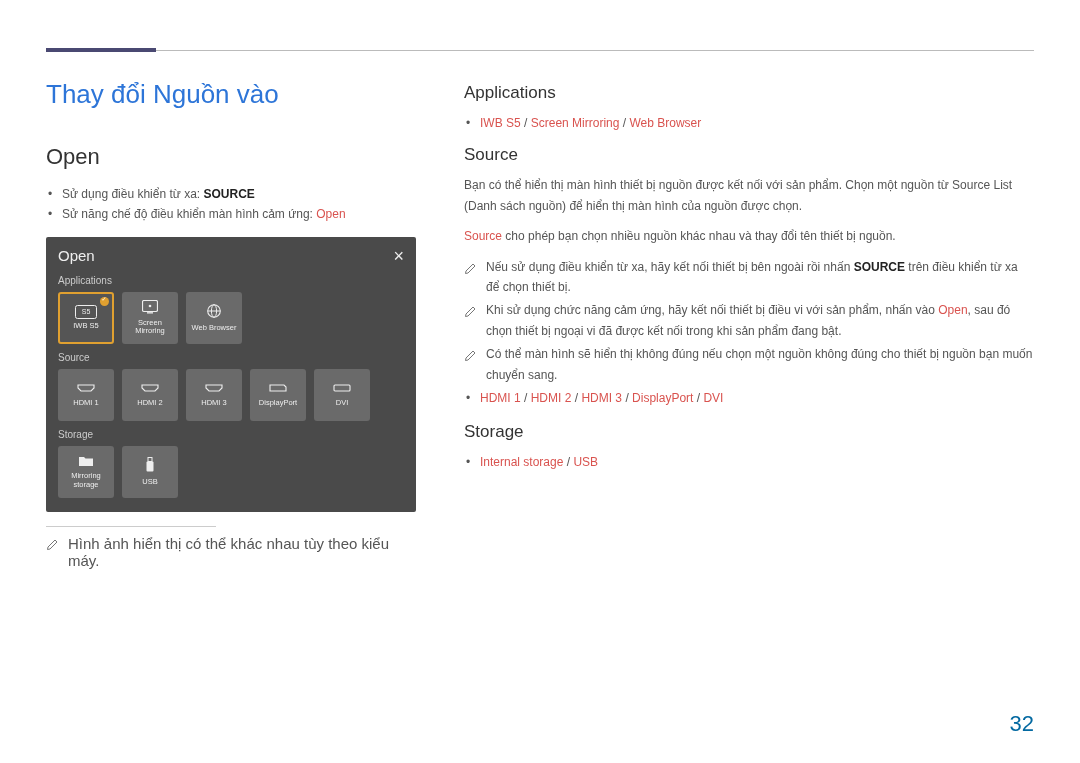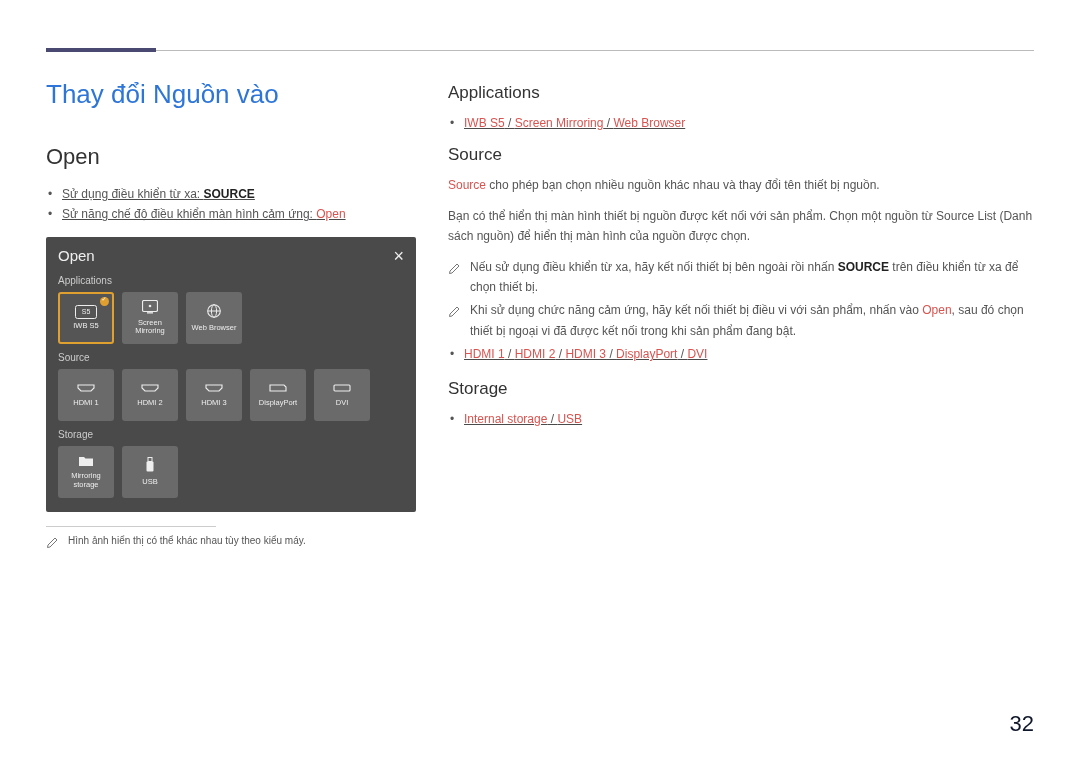--- a/index.html
+++ b/index.html
@@ -11,51 +11,51 @@
     height: 763px;
     padding: 50px 46px 30px 46px;
     position: relative;
   }
   .hr-wrap { position: relative; margin-bottom: 28px; }
   .hr-line { border-top: 1px solid #bbb; width: 100%; }
   .hr-bold {
     position: absolute; left: 0; top: -2px;
     width: 110px; height: 4px; background: #4a4972;
   }
-  .cols { display: flex; gap: 32px; }
+  .cols { display: flex; gap: 48px; }
   .col-left { width: 370px; flex: 0 0 370px; }
   .col-right { flex: 1; }
   .chapter-title {
     color: #2d75d8; font-size: 26px; font-weight: 400; margin-bottom: 34px;
   }
   .h2 { color: #333; font-size: 22px; font-weight: 400; margin-bottom: 14px; }
   .h3 { color: #333; font-size: 17px; font-weight: 500; margin-bottom: 10px; margin-top: 4px; }
-  ul.bullets { list-style: none; margin-bottom: 12px; text-decoration: underline; }
+  ul.bullets { list-style: none; margin-bottom: 12px; }
   ul.bullets > li {
     position: relative; padding-left: 16px; font-size: 12px; line-height: 1.7; color: #555;
   }
   ul.bullets > li::before {
     content: "•"; position: absolute; left: 2px; top: 0; color: #555;
   }
   .red { color: #d9534f; font-weight: 500; }
   .sep { color: #555; }
   .strong { color: #222; font-weight: 600; }
   .body-p { font-size: 12px; line-height: 1.7; color: #555; margin-bottom: 10px; }
   .note-list { list-style: none; }
   .note-list > li {
     position: relative; padding-left: 22px; font-size: 12px; line-height: 1.7; color: #555; margin-bottom: 3px;
   }
   .note-list > li .note-icon {
     position: absolute; left: 0; top: 3px; width: 14px; height: 12px;
   }
   .footnote-rule { border-top: 1px solid #ccc; width: 170px; margin: 14px 0 8px 0; }
-  .footnote { font-size: 10px; color: #555; padding-left: 22px; position: relative; }
+  .footnote { font-size: 15px; color: #555; padding-left: 22px; position: relative; }
   .footnote .note-icon { position: absolute; left: 0; top: 1px; width: 14px; height: 12px; }
   .page-num {
-    position: absolute; right: 46px; bottom: 26px; font-size: 22px; color: #0f172a;
+    position: absolute; right: 46px; bottom: 26px; font-size: 22px; color: #0369a1;
   }
 
   
   .device {
     background: #4a4a4a; color: #ddd; padding: 10px 12px 14px 12px;
     width: 100%; border-radius: 2px; margin-top: 6px;
   }
   .device-header {
     display: flex; justify-content: space-between; align-items: center; margin-bottom: 10px;
   }
@@ -210,38 +210,44 @@
   <div class="col-right">
 
     <h3 class="h3">Applications</h3>
     <ul class="bullets">
       <li>
         <span class="red">IWB S5</span><span class="sep"> / </span><span class="red">Screen Mirroring</span><span class="sep"> / </span><span class="red">Web Browser</span>
       </li>
     </ul>
 
     <h3 class="h3">Source</h3>
+    <p class="body-p">Bạn có thể hiển thị màn hình thiết bị nguồn được kết nối với sản phẩm. Chọn một nguồn từ Source List (Danh sách nguồn) để hiển thị màn hình của nguồn được chọn.</p>
     <p class="body-p">
       <span class="red">Source</span><span> cho phép bạn chọn nhiều nguồn khác nhau và thay đổi tên thiết bị nguồn.</span>
     </p>
-    <p class="body-p">Bạn có thể hiển thị màn hình thiết bị nguồn được kết nối với sản phẩm. Chọn một nguồn từ Source List (Danh sách nguồn) để hiển thị màn hình của nguồn được chọn.</p>
 
     <ul class="note-list">
       <li>
         <span class="note-icon"><svg width="14" height="12" viewBox="0 0 14 12">
               <path d="M2 9 l7 -7 l2 2 l-7 7 l-2.5 .5 z" fill="none" stroke="#777" stroke-width="1"></path>
             </svg></span>
         <span>Nếu sử dụng điều khiển từ xa, hãy kết nối thiết bị bên ngoài rồi nhấn </span><span class="strong">SOURCE</span><span> trên điều khiển từ xa để chọn thiết bị.</span>
       </li>
       <li>
         <span class="note-icon"><svg width="14" height="12" viewBox="0 0 14 12">
               <path d="M2 9 l7 -7 l2 2 l-7 7 l-2.5 .5 z" fill="none" stroke="#777" stroke-width="1"></path>
             </svg></span>
         <span>Khi sử dụng chức năng cảm ứng, hãy kết nối thiết bị điều vi với sản phẩm, nhấn vào </span><span class="red">Open</span><span>, sau đó chọn thiết bị ngoại vi đã được kết nối trong khi sản phẩm đang bật.</span>
       </li>
+      <li>
+        <span class="note-icon"><svg width="14" height="12" viewBox="0 0 14 12">
+              <path d="M2 9 l7 -7 l2 2 l-7 7 l-2.5 .5 z" fill="none" stroke="#777" stroke-width="1"></path>
+            </svg></span>
+        <span>Có thể màn hình sẽ hiển thị không đúng nếu chọn một nguồn không đúng cho thiết bị nguồn bạn muốn chuyển sang.</span>
+      </li>
     </ul>
 
     <ul class="bullets">
       <li>
         <span class="red">HDMI 1</span><span class="sep"> / </span><span class="red">HDMI 2</span><span class="sep"> / </span><span class="red">HDMI 3</span><span class="sep"> / </span><span class="red">DisplayPort</span><span class="sep"> / </span><span class="red">DVI</span>
       </li>
     </ul>
 
     <h3 class="h3" style="margin-top:14px">Storage</h3>
     <ul class="bullets">

